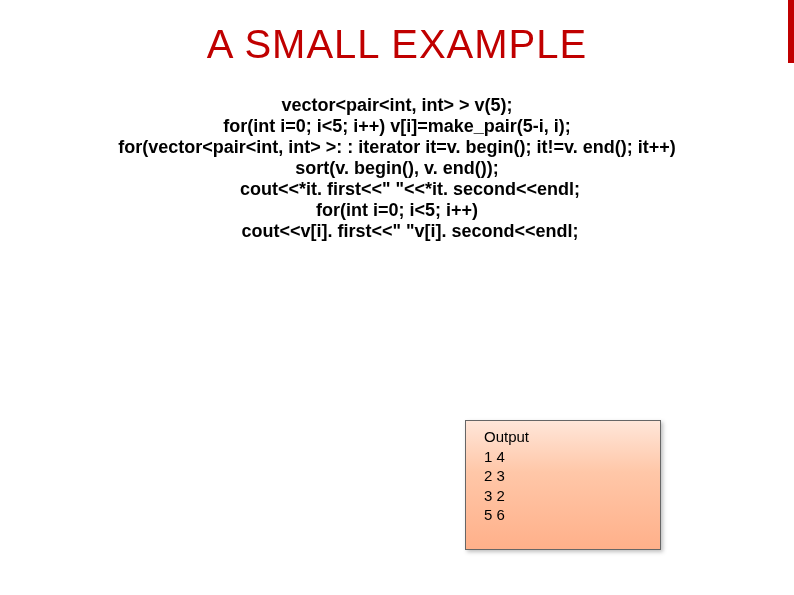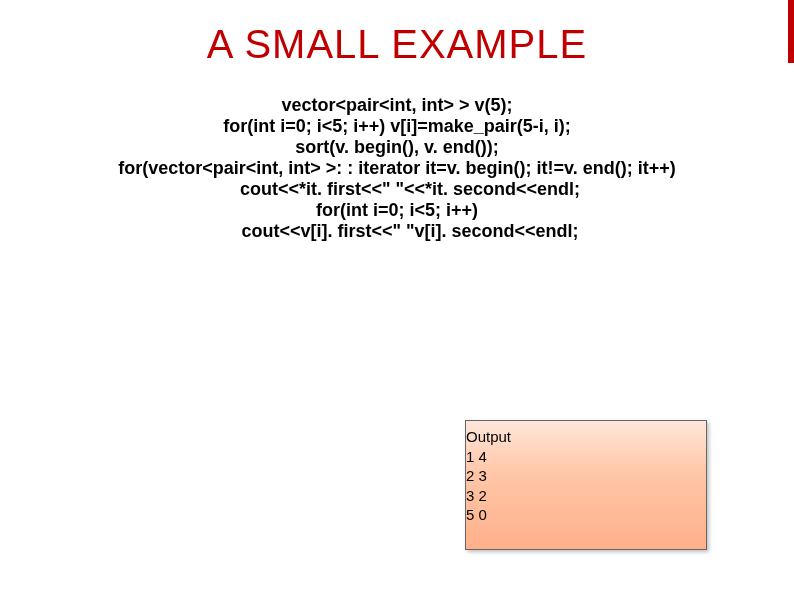--- a/index.html
+++ b/index.html
@@ -42,51 +42,51 @@
     color: #000;
     white-space: pre;
   }
   .indent {
     padding-left: 26px;
   }
   .output-box {
     position: absolute;
     left: 465px;
     top: 420px;
-    width: 242px;
+    width: 196px;
     height: 130px;
     background: linear-gradient(180deg, #ffe6d9 0%, #ffc7a8 40%, #ffb08a 100%);
     border: 1px solid #666;
     box-shadow: 2px 2px 4px rgba(0,0,0,0.25);
-    padding: 6px 0;
+    padding: 6px 18px;
     font-family: Arial, Helvetica, sans-serif;
     font-size: 15px;
     color: #000;
     line-height: 1.3;
   }
   .output-line { white-space: pre; }
 </style>
 </head>
 <body>
 
 <div class="accent-bar"></div>
 
 <div class="slide">
   <h1 class="title">A SMALL EXAMPLE</h1>
 
   <div class="code-lines">
     <div class="code-line">vector&lt;pair&lt;int, int&gt; &gt; v(5);</div>
     <div class="code-line">for(int i=0; i&lt;5; i++) v[i]=make_pair(5-i, i);</div>
+    <div class="code-line">for(vector&lt;pair&lt;int, int&gt; &gt;: : iterator it=v. begin(); it!=v. end(); it++)</div>
     <div class="code-line">sort(v. begin(), v. end());</div>
-    <div class="code-line">for(vector&lt;pair&lt;int, int&gt; &gt;: : iterator it=v. begin(); it!=v. end(); it++)</div>
     <div class="code-line indent">cout&lt;&lt;*it. first&lt;&lt;" "&lt;&lt;*it. second&lt;&lt;endl;</div>
     <div class="code-line">for(int i=0; i&lt;5; i++)</div>
     <div class="code-line indent">cout&lt;&lt;v[i]. first&lt;&lt;" "v[i]. second&lt;&lt;endl;</div>
   </div>
 </div>
 
 <div class="output-box">
   <div class="output-line">Output</div>
   <div class="output-line">1 4</div>
   <div class="output-line">2 3</div>
   <div class="output-line">3 2</div>
-  <div class="output-line">5 0</div>
+  <div class="output-line">5 6</div>
 </div>
 
 </body></html>

